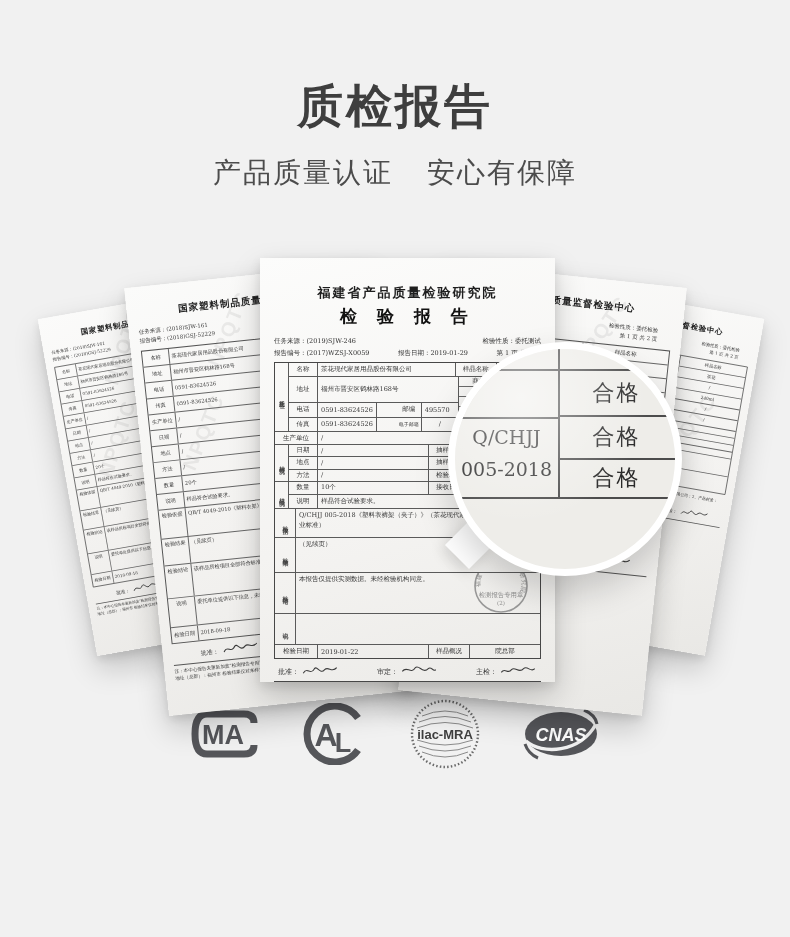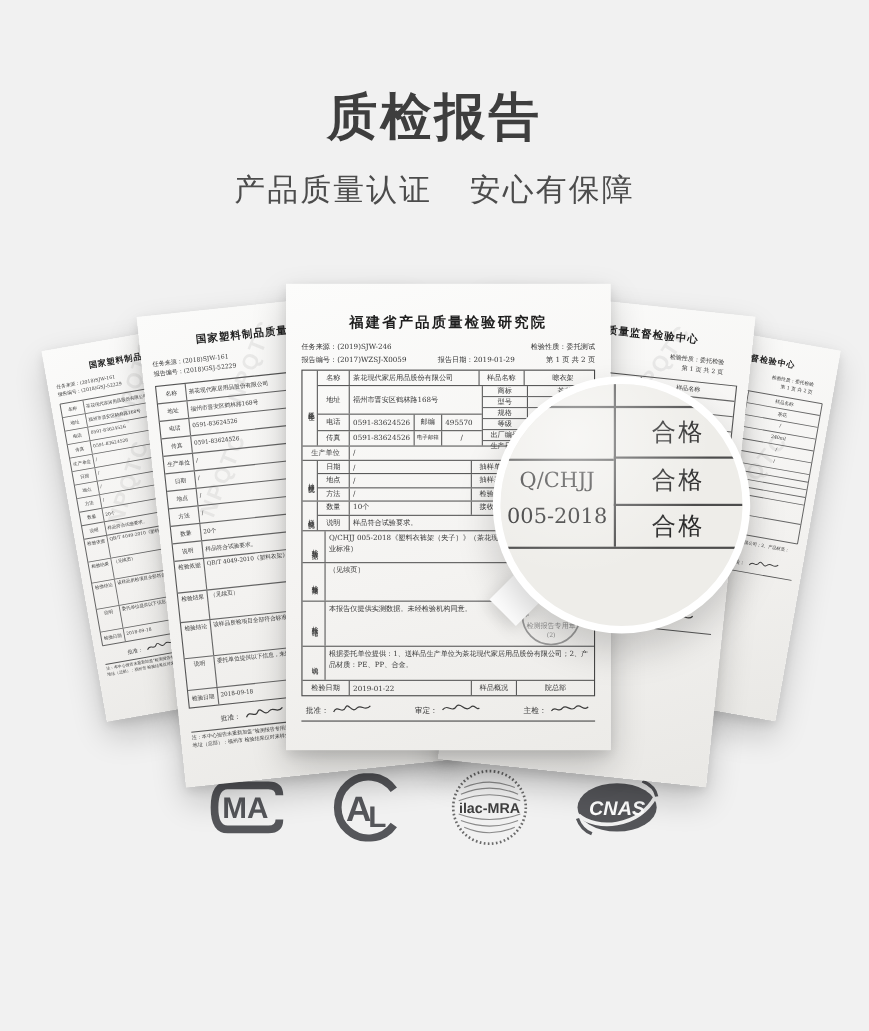--- a/index.html
+++ b/index.html
@@ -34,21 +34,21 @@
   .cd-meta{margin-top:9px;display:flex;justify-content:space-between;font-size:6.5px;color:#333;}
   .cd-meta2{margin-top:3px;display:flex;justify-content:space-between;font-size:6.5px;color:#333;}
   .cd-tbl{margin-top:4px;border:1px solid #474747;font-size:6.5px;color:#383838;}
   .rw{display:flex;border-top:1px solid #5a5a5a;}
   .rw:first-child{border-top:none;}
   .g{width:13px;border-right:1px solid #5a5a5a;display:flex;align-items:center;justify-content:center;
      writing-mode:vertical-rl;text-orientation:upright;letter-spacing:1px;font-size:6px;}
   .g2{width:20px;border-right:1px solid #5a5a5a;display:flex;align-items:center;justify-content:center;
       writing-mode:vertical-rl;text-orientation:upright;letter-spacing:1px;font-size:6px;}
   .l{width:28px;border-right:1px solid #5a5a5a;display:flex;align-items:center;justify-content:center;text-align:center;}
-  .l2{width:24px;border-right:1px solid #5a5a5a;border-left:1px solid #5a5a5a;display:flex;align-items:center;justify-content:center;text-align:left;line-height:1.1;}
+  .l2{width:24px;border-right:1px solid #5a5a5a;border-left:1px solid #5a5a5a;display:flex;align-items:center;justify-content:center;text-align:left;line-height:1.1;padding-left:20px;}
   .rl{width:40px;border-left:1px solid #5a5a5a;border-right:1px solid #5a5a5a;display:flex;align-items:center;justify-content:center;text-align:center;}
   .v{flex:1;display:flex;align-items:center;padding:0 3px;overflow:hidden;white-space:nowrap;}
   .vc{justify-content:center;}
   .vml{white-space:normal;align-items:flex-start;padding-top:2px;line-height:1.5;}
   .col{display:flex;flex-direction:column;flex:1;}
   .rightblock{width:108px;border-left:1px solid #5a5a5a;display:flex;flex-direction:column;}
   .mini{display:flex;height:9px;border-top:1px solid #6a6a6a;flex:1;}
   .mini:first-child{border-top:none;}
   .mini .rl{border-left:none;text-align:right;}
   .h14{height:14px}.h12{height:12px}.h13{height:13px}.h26{height:26px}.h28{height:28px}
@@ -411,20 +411,21 @@
           <div class="rd-foot">Fuzhou, P. R. China</div>
         </div>
       </div>
       <span class="wm" style="right:16px;top:110px">NPQTC</span>
       <span class="wm" style="right:60px;top:230px">NPQTC</span>
     </div>
 
     <div class="doc doc3">
       <div class="cd">
         <div class="cd-inst">福建省产品质量检验研究院</div>
+        <div class="cd-title">检 验 报 告</div>
         <div class="cd-meta">
           <span>任务来源：(2019)SJW-246</span>
           <span>检验性质：委托测试</span>
         </div>
         <div class="cd-meta2">
           <span>报告编号：(2017)WZSJ-X0059</span>
           <span>报告日期：2019-01-29</span>
           <span>第 1 页  共 2 页</span>
         </div>
 
@@ -556,21 +557,20 @@
                   <textPath href="#arcTop" startOffset="4%">福建省产品质量检验研究院</textPath>
                 </text>
                 <text x="29" y="40" font-size="6.4" fill="#7c7c7c" text-anchor="middle">检测报告专用章</text>
                 <text x="29" y="48" font-size="5.6" fill="#7c7c7c" text-anchor="middle">(2)</text>
               </svg>
             </div>
           </div>
 
           <div class="rw h30">
             <div class="g2">说明</div>
-            <div class="v vml">根据委托单位提供：1、送样品生产单位为茶花现代家居用品股份有限公司；2、产品材质：PE、PP、合金。</div>
           </div>
 
           <div class="rw h13">
             <div class="l" style="width:42px">检验日期</div>
             <div class="v">2019-01-22</div>
             <div class="rl">样品概况</div>
             <div class="v vc" style="flex:0 0 64px">院总部</div>
           </div>
         </div>
 

